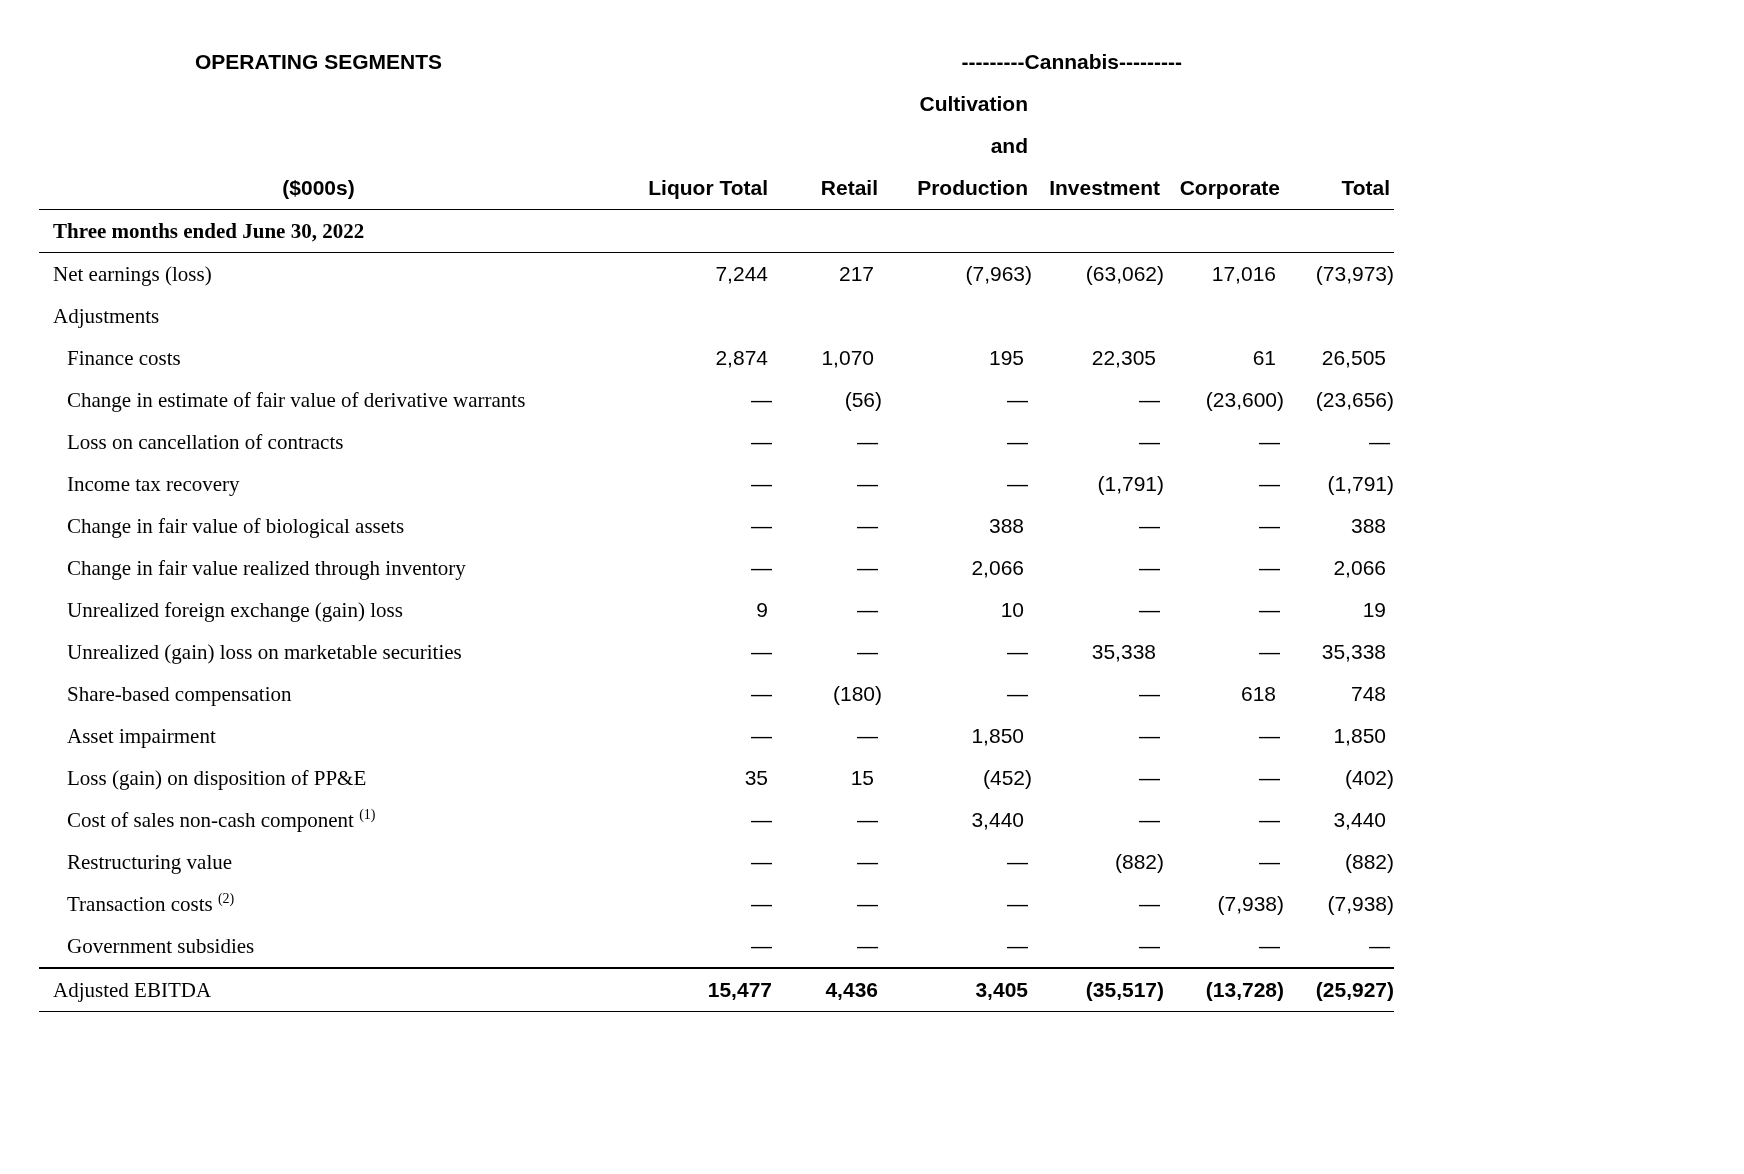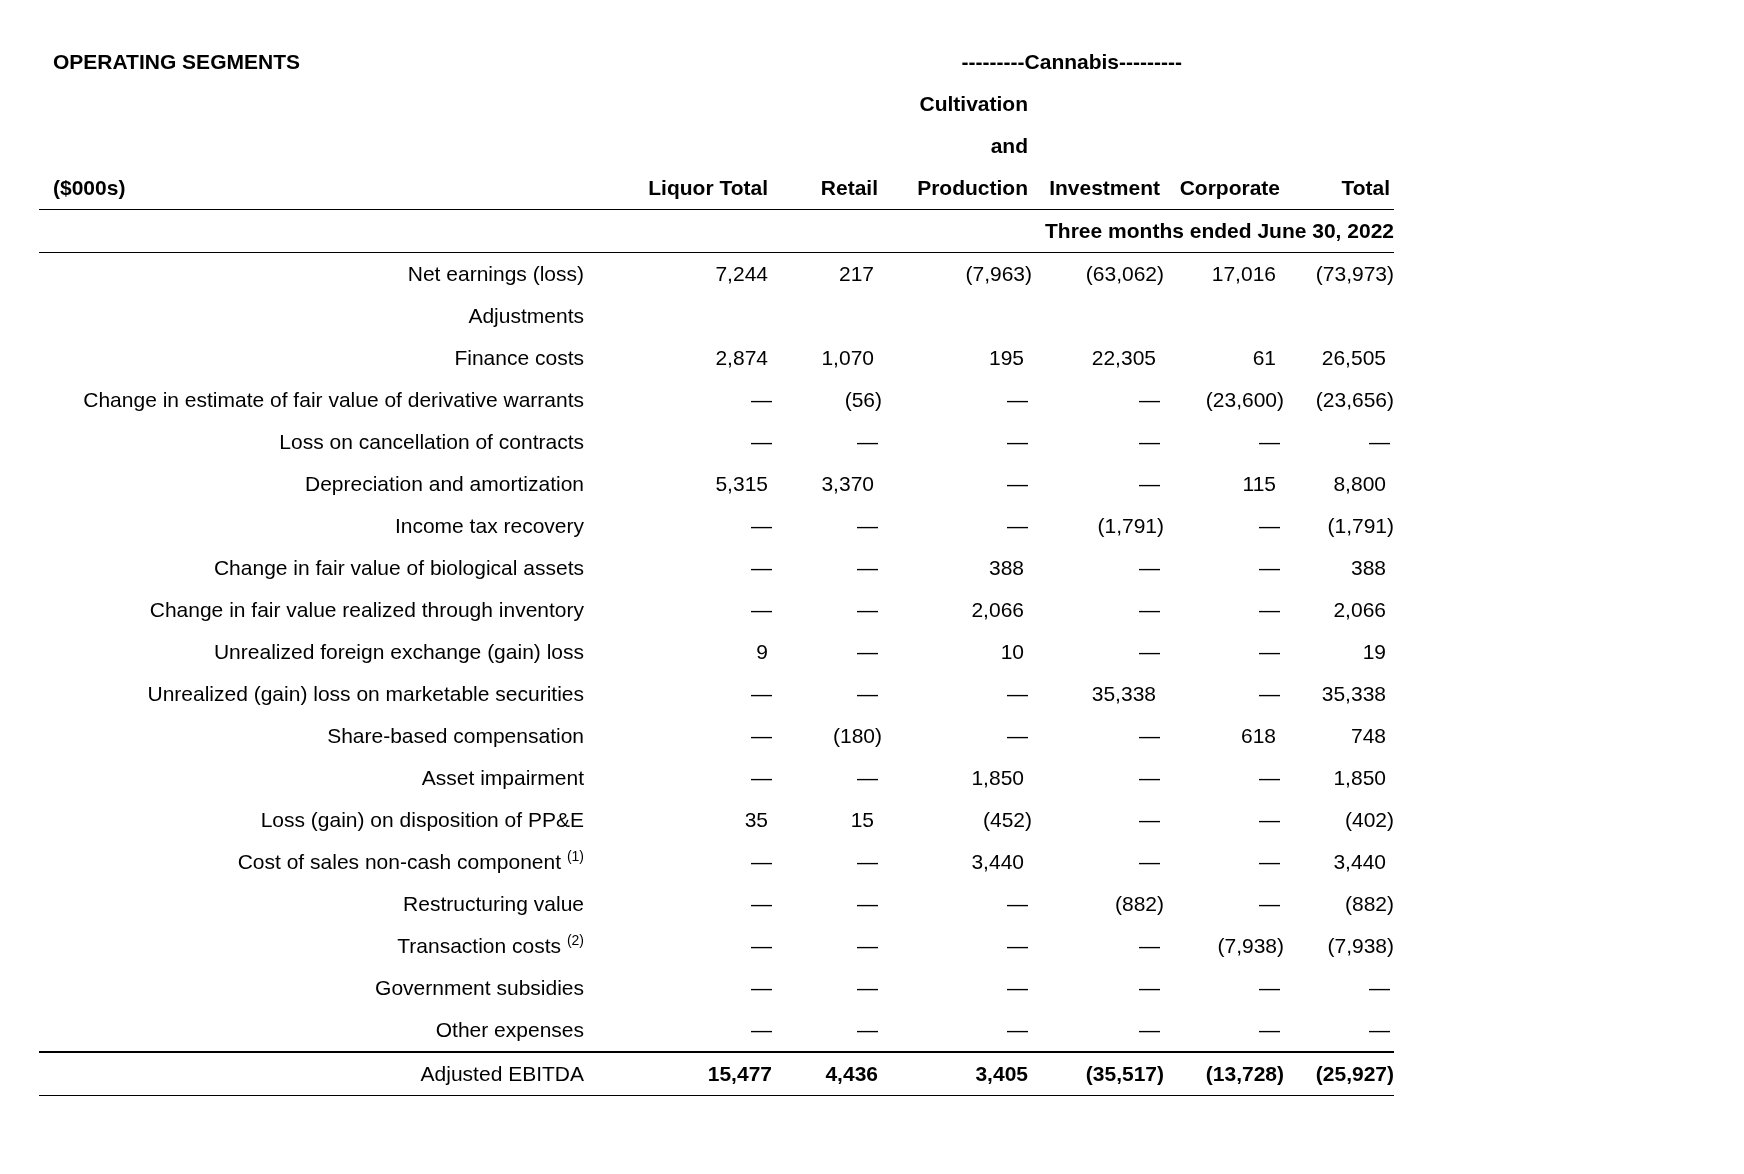--- a/index.html
+++ b/index.html
@@ -11,22 +11,22 @@
   table { border-collapse: collapse; width: 1305px; table-layout: fixed; font-size: 21px; }
   col.c-label { width: 545px; }
   col.c-liq { width: 192px; }
   col.c-ret { width: 106px; }
   col.c-cult { width: 150px; }
   col.c-inv { width: 132px; }
   col.c-corp { width: 120px; }
   col.c-tot { width: 110px; }
   td, th { height: 42px; padding: 0; vertical-align: middle; white-space: nowrap; font-weight: normal; }
   th { font-weight: bold; text-align: right; padding-right: 4px; }
-  th.lbl { text-align: left; padding-left: 14px; padding-right: 0; }
-  td.lbl { padding-left: 14px; text-align: right; }
+  th.lbl { text-align: center; padding-left: 14px; padding-right: 0; }
+  td.lbl { padding-left: 14px; text-align: left; font-family: Liberation Serif, serif; }
   td.lbl.indent { padding-left: 28px; }
   td.num { text-align: right; padding-right: 4px; }
   td.num.paren { padding-right: 0; }
   td.num.pos { padding-right: 8px; }
   .bold { font-weight: bold; margin-top: 25px; }
   tr.header-last th, tr.header-last td { border-bottom: 1.5px solid #000; }
   tr.period td { border-bottom: 1.5px solid #000; font-weight: bold; }
   tr.total td { border-top: 2.5px solid #000; border-bottom: 1.5px solid #000; }
   sup { font-size: 14px; vertical-align: 8px; line-height: 0; }
   th.cannabis { text-align: right; padding-right: 4px; }
@@ -128,29 +128,20 @@
         <tr>
           <td class="lbl indent"><span>Loss on cancellation of contracts</span></td>
           <td class="num">—</td>
           <td class="num">—</td>
           <td class="num">—</td>
           <td class="num">—</td>
           <td class="num">—</td>
           <td class="num">—</td>
         </tr>
         <tr>
-          <td class="lbl indent"><span>Depreciation and amortization</span></td>
-          <td class="num pos">5,315</td>
-          <td class="num pos">3,370</td>
-          <td class="num">—</td>
-          <td class="num">—</td>
-          <td class="num pos">115</td>
-          <td class="num pos">8,800</td>
-        </tr>
-        <tr>
           <td class="lbl indent"><span>Income tax recovery</span></td>
           <td class="num">—</td>
           <td class="num">—</td>
           <td class="num">—</td>
           <td class="num paren">(1,791)</td>
           <td class="num">—</td>
           <td class="num paren">(1,791)</td>
         </tr>
         <tr>
           <td class="lbl indent"><span>Change in fair value of biological assets</span></td>
@@ -237,29 +228,20 @@
           <td class="lbl indent"><span>Transaction costs</span> <sup>(2)</sup></td>
           <td class="num">—</td>
           <td class="num">—</td>
           <td class="num">—</td>
           <td class="num">—</td>
           <td class="num paren">(7,938)</td>
           <td class="num paren">(7,938)</td>
         </tr>
         <tr>
           <td class="lbl indent"><span>Government subsidies</span></td>
-          <td class="num">—</td>
-          <td class="num">—</td>
-          <td class="num">—</td>
-          <td class="num">—</td>
-          <td class="num">—</td>
-          <td class="num">—</td>
-        </tr>
-        <tr>
-          <td class="lbl indent"><span>Other expenses</span></td>
           <td class="num">—</td>
           <td class="num">—</td>
           <td class="num">—</td>
           <td class="num">—</td>
           <td class="num">—</td>
           <td class="num">—</td>
         </tr>
       </tbody>
     <tfoot>
       <tr class="total">

